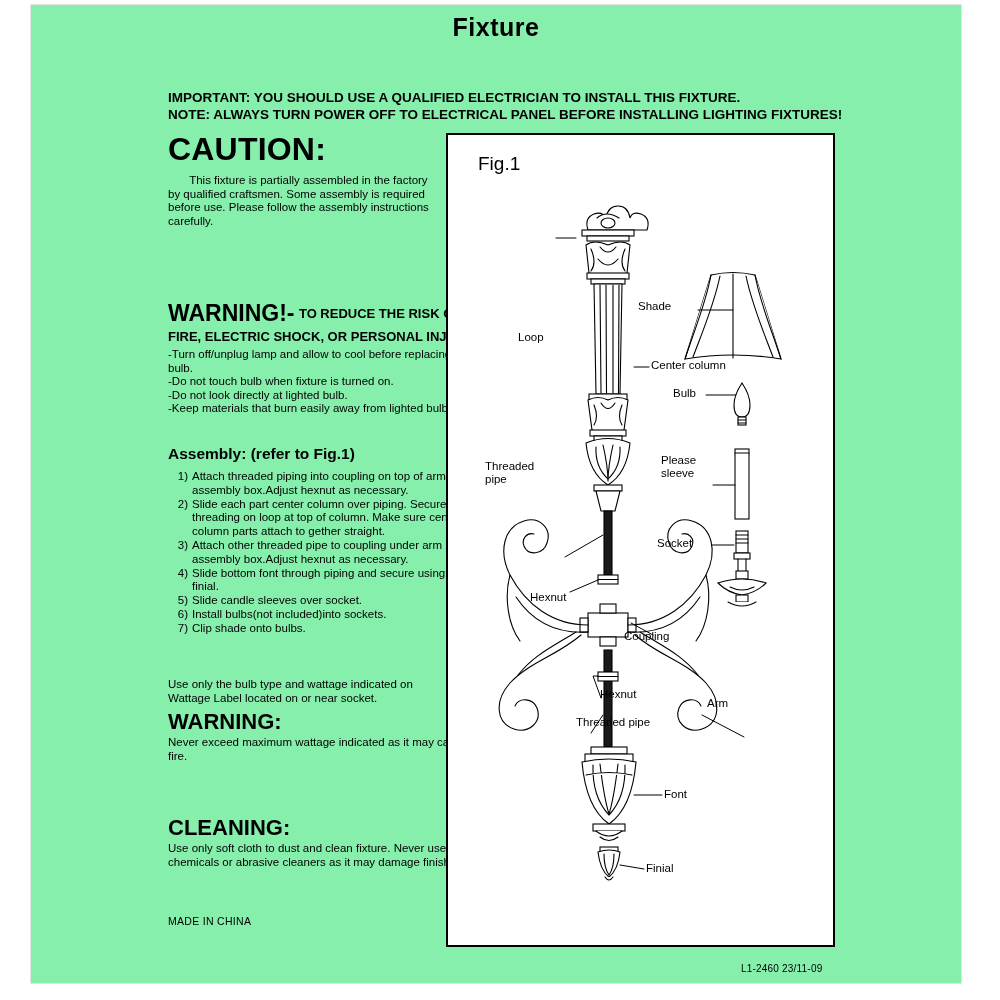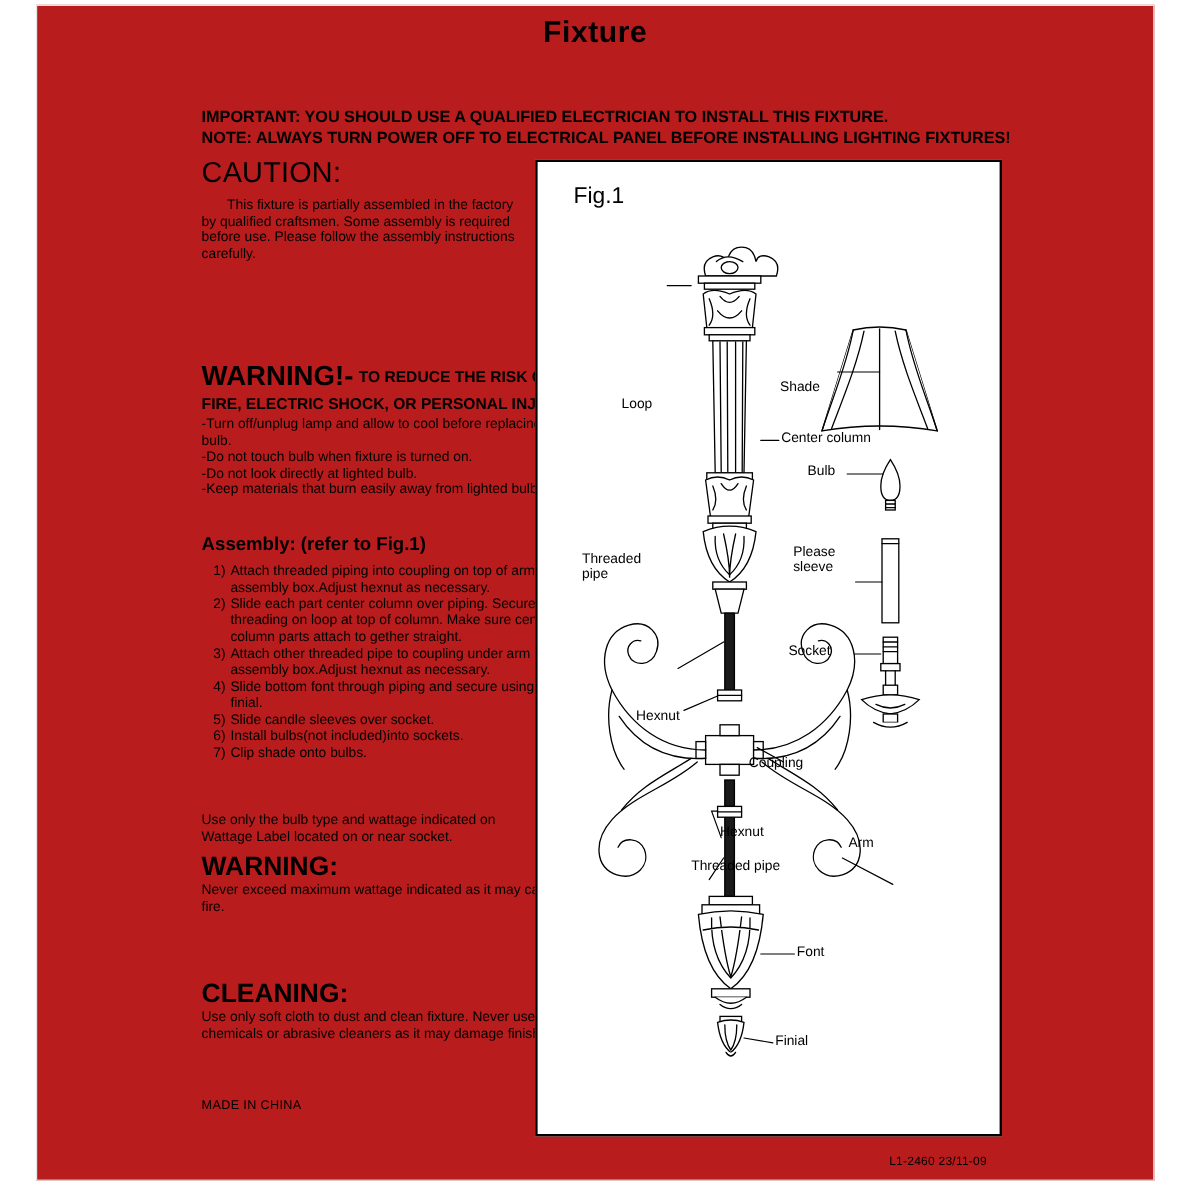--- a/index.html
+++ b/index.html
@@ -17,21 +17,21 @@
     height: 1000px;
     background: #ffffff;
     overflow: hidden;
   }
   .sheet {
     position: absolute;
     left: 30px;
     top: 4px;
     width: 930px;
     height: 978px;
-    background: #b91c1c;
+    background: #86efac;
     border: 1px solid #e4e4e4;
     box-shadow: 0 0 0 0 #fff;
   }
   
   .title-block {
     position: absolute;
     left: 0;
     top: 8px;
     width: 930px;
     text-align: center;
@@ -60,22 +60,22 @@
   .note-line { white-space: nowrap; }
 
   
   .left-col {
     position: absolute;
     left: 137px;
     top: 126px;
     width: 280px;
   }
   h2.head {
-    font-size: 24px;
-    font-weight: normal;
+    font-size: 32px;
+    font-weight: bold;
     margin: 0;
     letter-spacing: 0.2px;
   }
   .caution-body {
     font-size: 11.5px;
     line-height: 13.5px;
     margin-top: 6px;
     width: 262px;
   }
   .caution-body .indent { padding-left: 18px; }
@@ -441,21 +441,21 @@
             <path d="M150 541 l-5 0 l8 22"></path>
             <path d="M155 580 l-12 18"></path>
             <path d="M254 580 l42 22"></path>
             <path d="M186 660 l28 0"></path>
             <path d="M172 730 l24 4"></path>
           </g>
         </g>
       </svg>
 
       <div class="cap" style="left:70px; top:196px;">Loop</div>
-      <div class="cap" style="left:190px; top:182px;margin-left:12px;">Shade</div>
+      <div class="cap" style="left:190px; top:165px;">Shade</div>
       <div class="cap" style="left:203px; top:224px;">Center column</div>
       <div class="cap" style="left:225px; top:252px;">Bulb</div>
       <div class="cap" style="left:213px; top:319px;">Please</div>
       <div class="cap" style="left:213px; top:332px;">sleeve</div>
       <div class="cap" style="left:209px; top:402px;">Socket</div>
       <div class="cap" style="left:37px; top:325px;">Threaded</div>
       <div class="cap" style="left:37px; top:338px;">pipe</div>
       <div class="cap" style="left:82px; top:456px;">Hexnut</div>
       <div class="cap" style="left:176px; top:495px;">Coupling</div>
       <div class="cap" style="left:152px; top:553px;">Hexnut</div>

